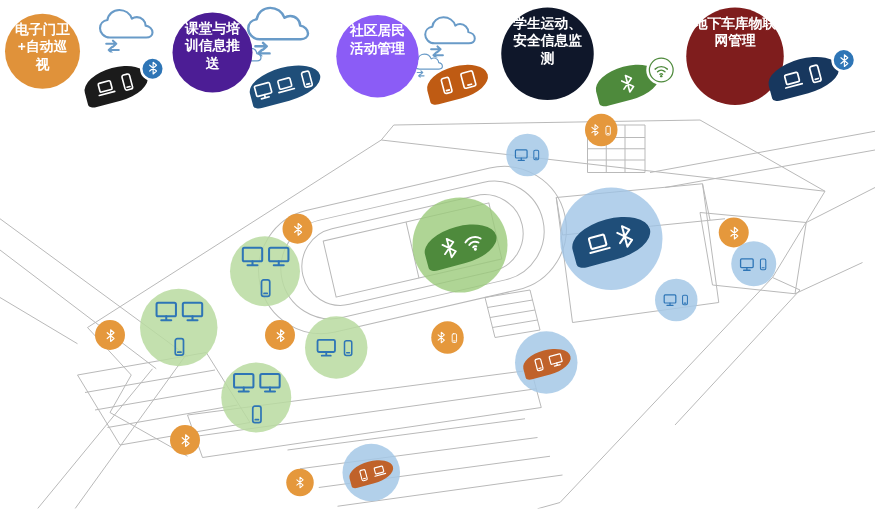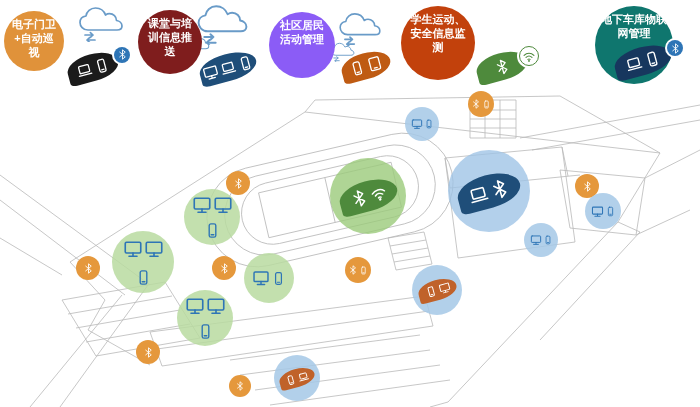--- a/index.html
+++ b/index.html
@@ -330,26 +330,26 @@
           <svg class="ic" width="11" height="11" viewBox="0 0 16 16" style="color:#ffffff">
             <path d="M4 4.6 L12 11.4 L8 14.8 L8 1.2 L12 4.6 L4 11.4"></path>
           </svg>
         </div>
       </div>
     </div>
 
   <div class="callout" id="callout-0" style="left: 4px; top: 11px; width: 60px; height: 60px; background: rgb(224, 146, 58);">
     <span>电子门卫+自动巡视</span>
   </div>
-  <div class="callout" id="callout-1" style="left: 138px; top: 10px; width: 64px; height: 64px; background: #7f1d1d;">
+  <div class="callout" id="callout-1" style="left: 138px; top: 10px; width: 64px; height: 64px; background: #4c1d95;">
     <span>课堂与培训信息推送</span>
   </div>
   <div class="callout" id="callout-2" style="left: 269px; top: 12px; width: 66px; height: 66px; background: #8b5cf6;">
     <span>社区居民活动管理</span>
   </div>
-  <div class="callout" id="callout-3" style="left: 401px; top: 6px; width: 74px; height: 74px; background: #c2410c;">
+  <div class="callout" id="callout-3" style="left: 401px; top: 6px; width: 74px; height: 74px; background: #0f172a;">
     <span>学生运动、安全信息监测</span>
   </div>
-  <div class="callout" id="callout-4" style="left: 549px; top: 6px; width: 78px; height: 78px; background: #0f766e; margin-left: 46px;">
+  <div class="callout" id="callout-4" style="left: 549px; top: 6px; width: 78px; height: 78px; background: #7f1d1d;">
     <span>地下车库物联网管理</span>
   </div>
 
 </div>
 
 </body></html>

